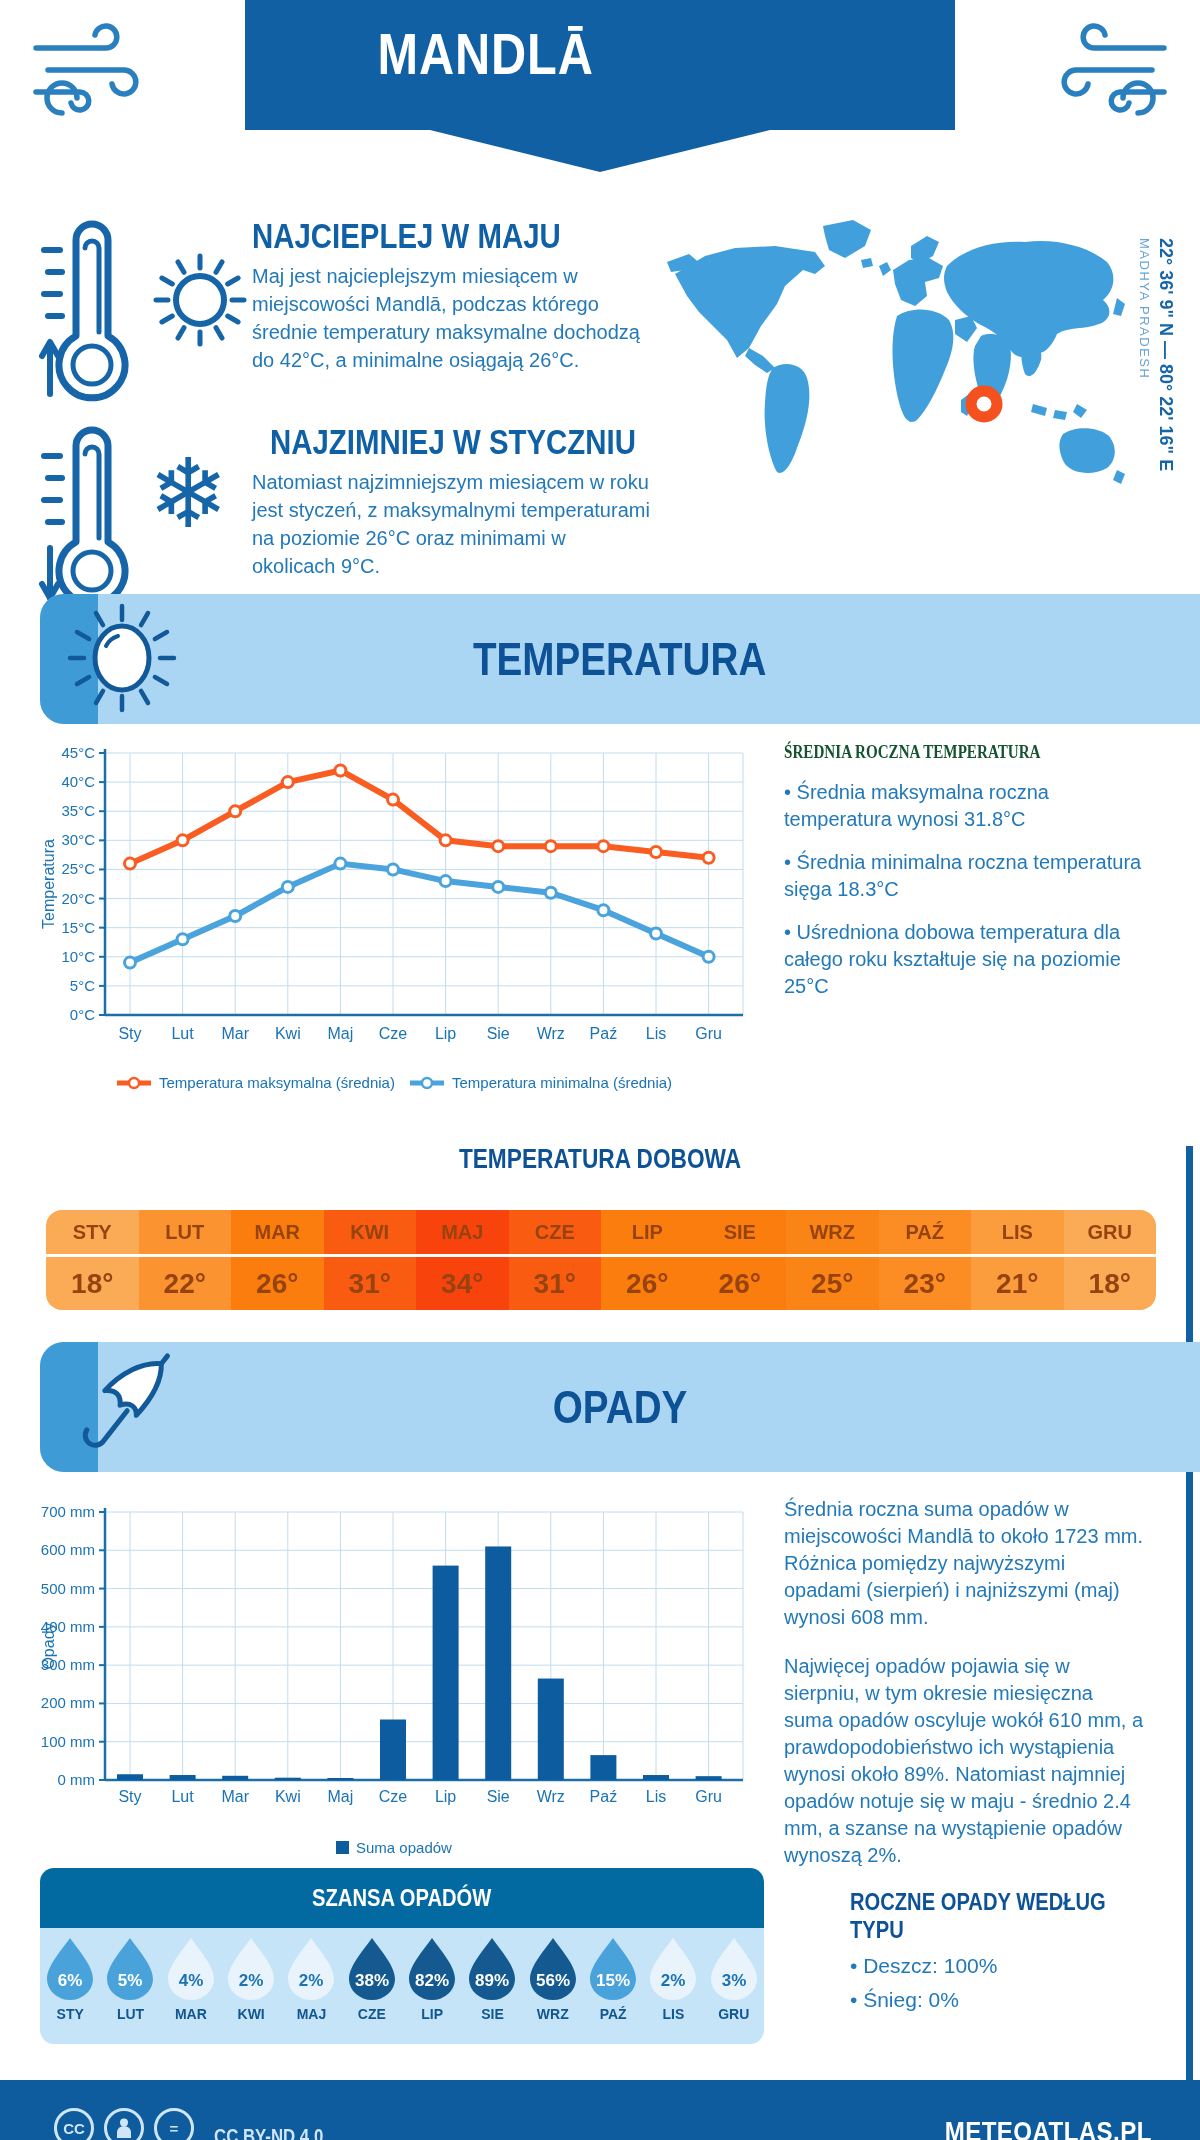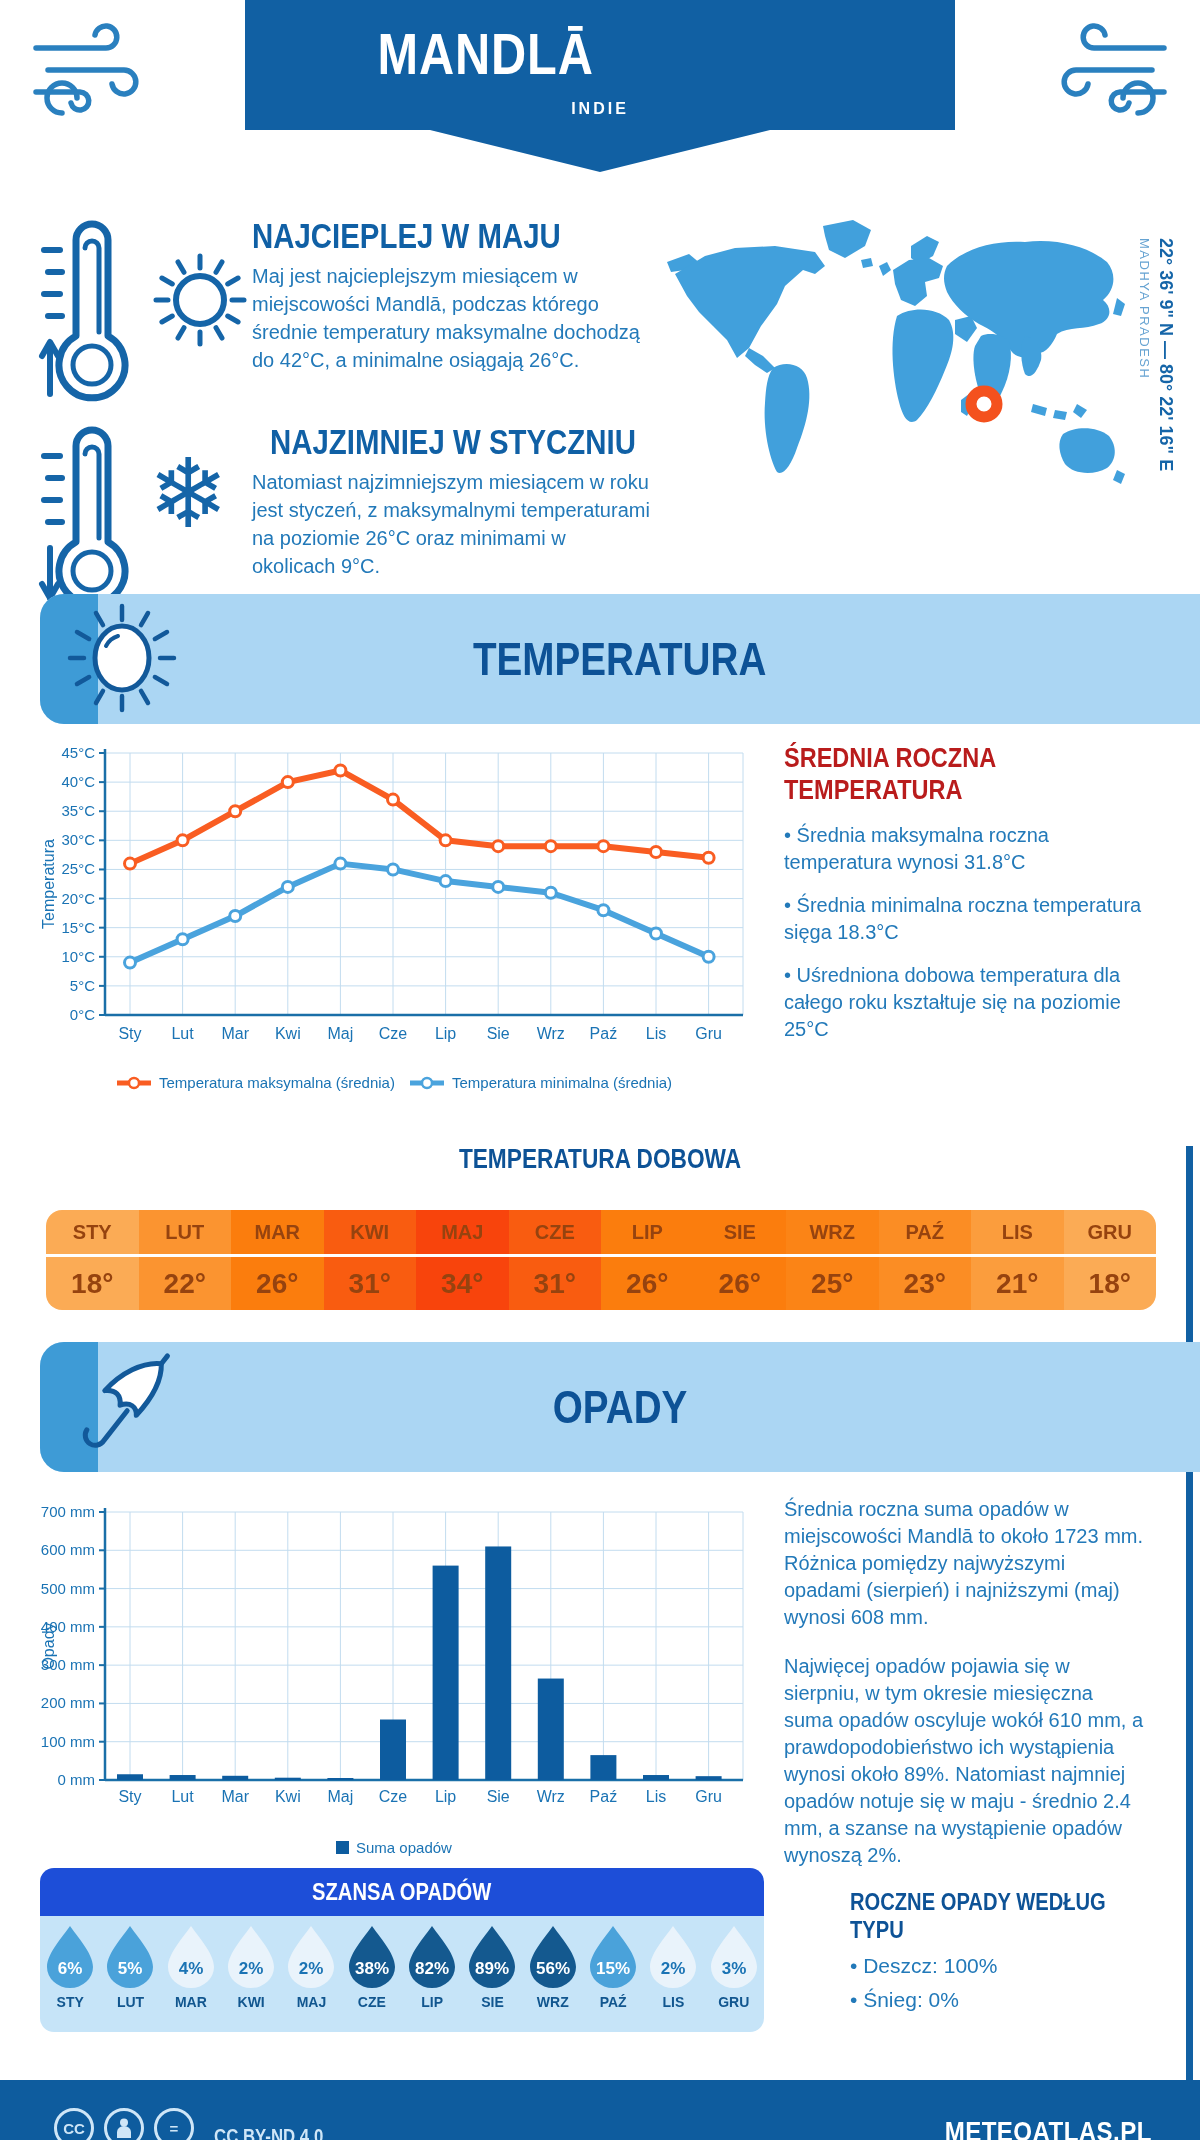--- a/index.html
+++ b/index.html
@@ -27,38 +27,38 @@
   .coords .c2{font-size:13px;color:#66a3d2;letter-spacing:1.5px;white-space:nowrap;margin-top:3px;}
 
   
   .banner{left:40px;width:1160px;height:130px;background:#abd6f3;border-radius:24px 0 0 24px;z-index:1;}
   .banner .tile{position:absolute;left:0;top:0;width:58px;height:130px;background:#3e9bd6;
                 border-radius:24px 0 0 24px;}
   .banner .btitle{position:absolute;left:0;top:0;width:100%;height:100%;display:flex;
                   align-items:center;justify-content:center;font-size:46px;font-weight:bold;color:#0d5296;}
 
   
-  .panel-head{font-size:28px;font-weight:bold;color:#b91c1c;}
+  .panel-head{font-size:18px;font-weight:bold;color:#14532d;font-family:Liberation Serif, serif;}
   .panel-text{font-size:20px;line-height:27px;color:#2279b9;}
   .bullet{margin-top:16px;}
 
   
   .daily-table{left:46px;top:1210px;width:1110px;height:100px;display:flex;
                border-radius:16px;overflow:hidden;}
   .daily-cell{flex:1;display:flex;flex-direction:column;}
   .daily-cell .dm{height:44px;border-bottom:3px solid #fff;display:flex;align-items:center;
                   justify-content:center;font-weight:bold;font-size:20px;color:#96430f;}
   .daily-cell .dv{flex:1;display:flex;align-items:center;justify-content:center;
                   font-size:28px;font-weight:bold;color:#96430f;}
   .daily-head{left:0;top:1144px;width:1200px;text-align:center;font-size:27px;
               font-weight:bold;color:#0d5296;}
 
   
   .chance{left:40px;top:1868px;width:724px;}
-  .chance-head{height:48px;background:#1d4ed8;border-radius:14px 14px 0 0;display:flex;
+  .chance-head{height:60px;background:#0369a1;border-radius:14px 14px 0 0;display:flex;
                align-items:center;justify-content:center;color:#fff;font-size:24px;font-weight:bold;}
   .chance-body{height:116px;background:#c6e4f8;border-radius:0 0 14px 14px;display:flex;
                padding-top:9px;box-sizing:border-box;}
   .drop-item{width:60.33px;display:flex;flex-direction:column;align-items:center;}
   .drop-month{margin-top:5px;font-size:14px;font-weight:bold;color:#11568f;}
 
   .bytype-head{font-size:24px;font-weight:bold;color:#0d5296;}
   .bytype-line{font-size:21px;color:#2279b9;margin-top:10px;}
 
   
@@ -79,21 +79,20 @@
 <body>
 
 <div class="page">
 
   <div class="abs edge-strip"></div>
 
   <svg class="abs" style="left:0;top:0;" width="1200" height="240">
     <polygon points="245,0 955,0 955,130 770,130 600,172 430,130 245,130" fill="#1160a3"></polygon>
   </svg>
   <div class="abs hdr-title"><span class="cond">MANDLĀ</span></div>
-  <div class="abs hdr-sub">INDIE</div>
 
   <svg class="abs" style="left:28px;top:16px;" width="130" height="105" viewBox="0 0 130 105" fill="none" stroke="#2a80bf" stroke-width="5.5" stroke-linecap="round">
     <path d="M8,32 H78 a11,11 0 1 0 -11,-13"></path>
     <path d="M20,54 H96 a12,12 0 1 1 -12,14"></path>
     <path d="M8,76 H52 a9,9 0 1 1 -9,11"></path>
     <path d="M34,97 a15,15 0 1 1 15,-15"></path>
   </svg>
   <svg class="abs" style="left:1042px;top:16px;transform:scaleX(-1);" width="130" height="105" viewBox="0 0 130 105" fill="none" stroke="#2a80bf" stroke-width="5.5" stroke-linecap="round">
     <path d="M8,32 H78 a11,11 0 1 0 -11,-13"></path>
     <path d="M20,54 H96 a12,12 0 1 1 -12,14"></path>

